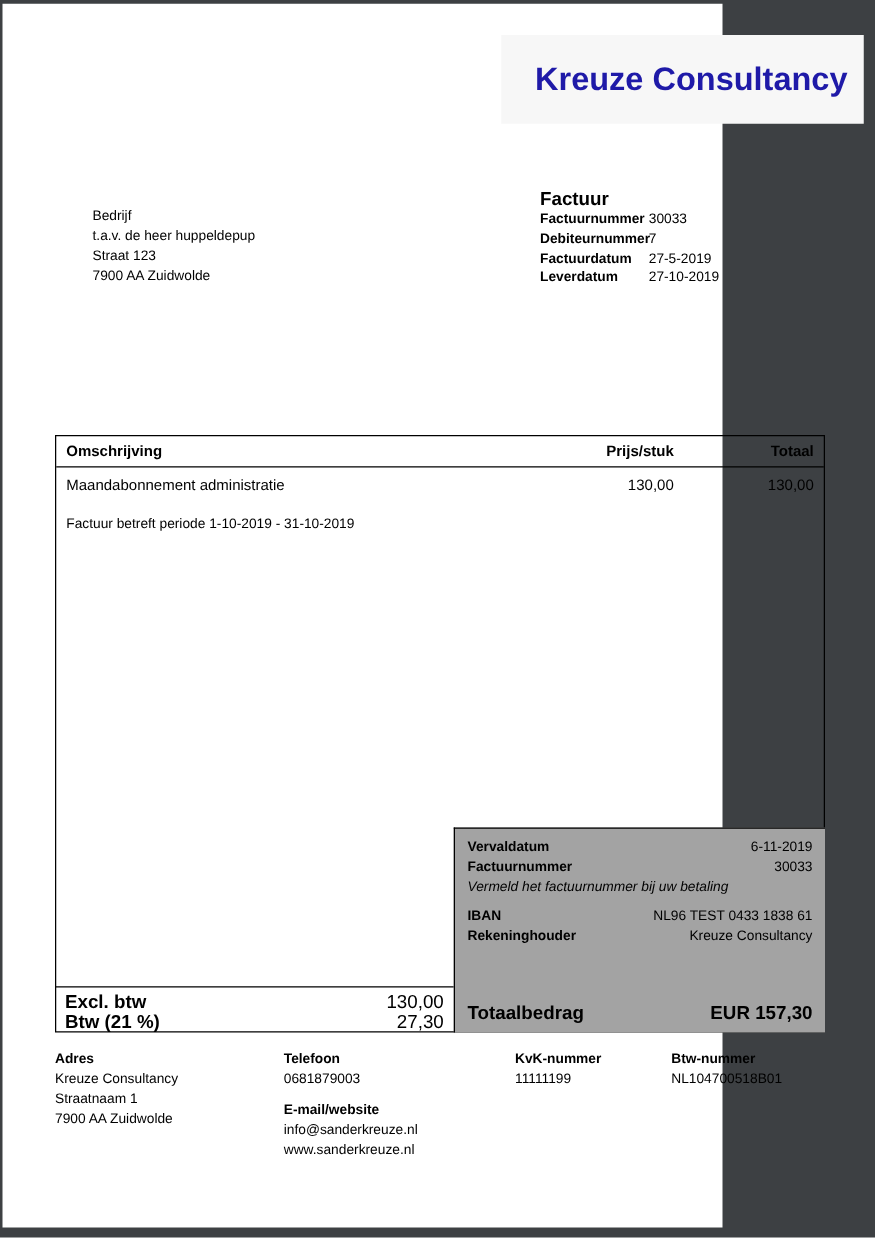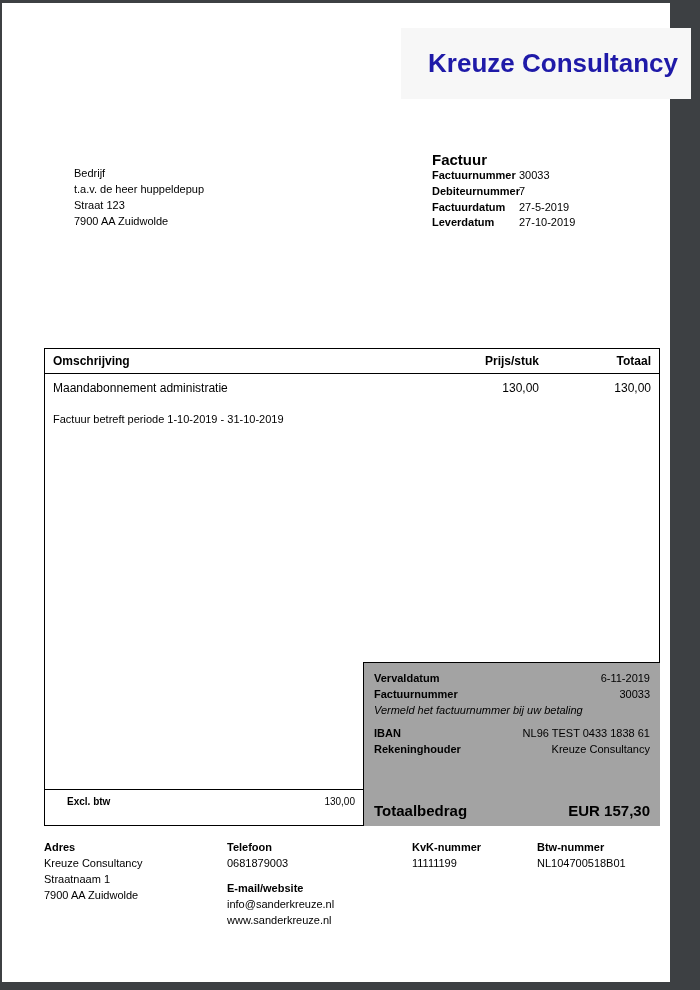--- a/index.html
+++ b/index.html
@@ -5,21 +5,21 @@
   * { margin:0; padding:0; box-sizing:border-box; }
   html,body { width:700px; height:990px; }
   body {
     position:relative;
     background:#3d4043;
     font-family:"Liberation Sans","DejaVu Sans",sans-serif;
     color:#000;
     overflow:hidden;
   }
   .page {
-    position:absolute; left:2px; top:3px; width:668px; height:979px;
+    position:absolute; left:2px; top:3px; width:576px; height:979px;
     background:#ffffff;
   }
   
   .logo-box {
     position:absolute; left:399px; top:25px; width:290px; height:71px;
     background:#f7f7f7;
     display:flex; align-items:center; justify-content:flex-end;
     padding-right:13px;
   }
   .logo-text { font-size:26px; font-weight:bold; color:#1f1aa8; letter-spacing:0px; }
@@ -42,21 +42,21 @@
   .tbl-header { font-weight:bold; padding:5px 8px; border-bottom:1.5px solid #000; }
   .col-desc { flex:1; text-align:left; }
   .col-prijs { width:90px; text-align:right; }
   .col-totaal { width:92px; text-align:right; }
   .tbl-body-row { padding-top:7px; }
   .tbl-note { padding:0 8px; margin-top:18px; font-size:11px; }
 
   
   .tax-summary {
     position:absolute; left:42px; top:786px; width:319px;
-    border-top:1.5px solid #000; font-size:10px;padding-left:15px;
+    border-top:1.5px solid #000; font-size:15px;
   }
   .tax-row { display:flex; justify-content:space-between; padding:0 8px; line-height:15.5px; }
   .tax-row:first-of-type { margin-top:4px; }
   .tax-label { font-weight:bold; }
 
   
   .payment-box {
     position:absolute; left:361px; top:659px; width:297px; height:164px;
     background:#a3a3a3;
     border-top:1.5px solid #000; border-left:1.5px solid #000;
@@ -130,20 +130,24 @@
       <span class="col-totaal">130,00</span>
     </div>
     <div class="tbl-note">Factuur betreft periode 1-10-2019 - 31-10-2019</div>
   </div>
 
   <div class="tax-summary">
     <div class="tax-row">
       <span class="tax-label">Excl. btw</span>
       <span>130,00</span>
     </div>
+    <div class="tax-row">
+      <span class="tax-label">Btw (21 %)</span>
+      <span>27,30</span>
+    </div>
   </div>
 
   <div class="payment-box">
     <div class="pay-row">
       <span class="pay-label">Vervaldatum</span>
       <span>6-11-2019</span>
     </div>
     <div class="pay-row">
       <span class="pay-label">Factuurnummer</span>
       <span>30033</span>

